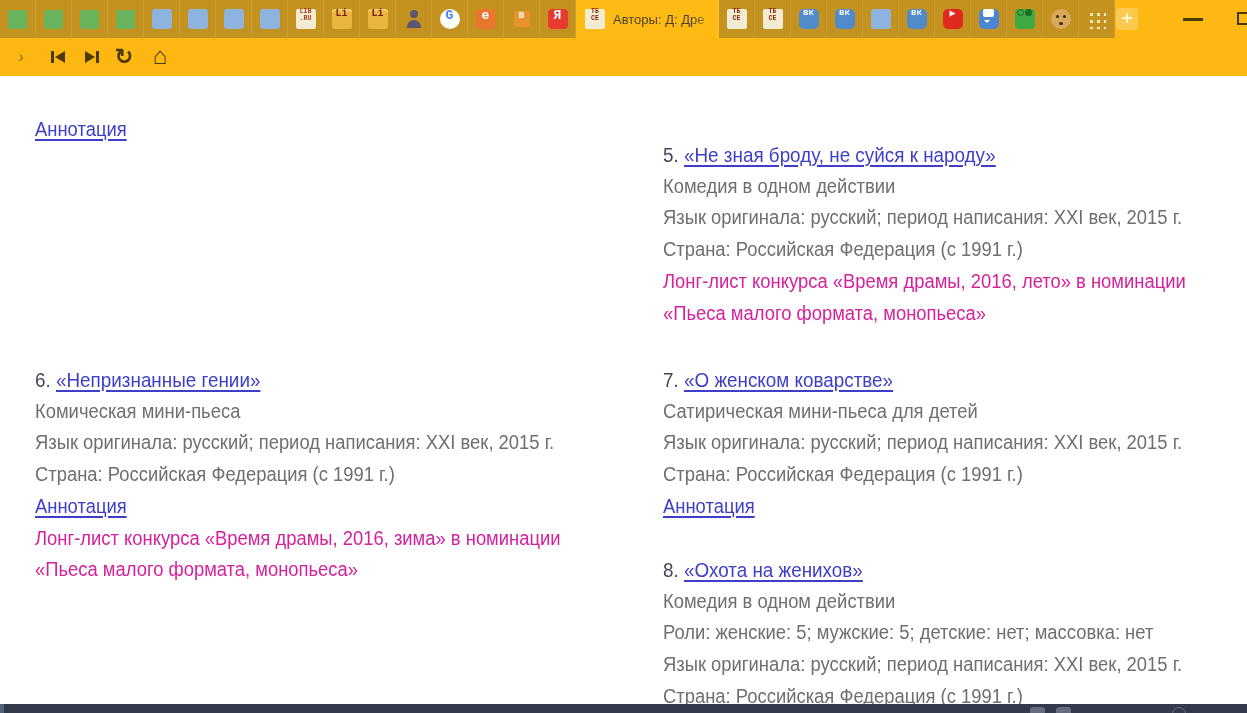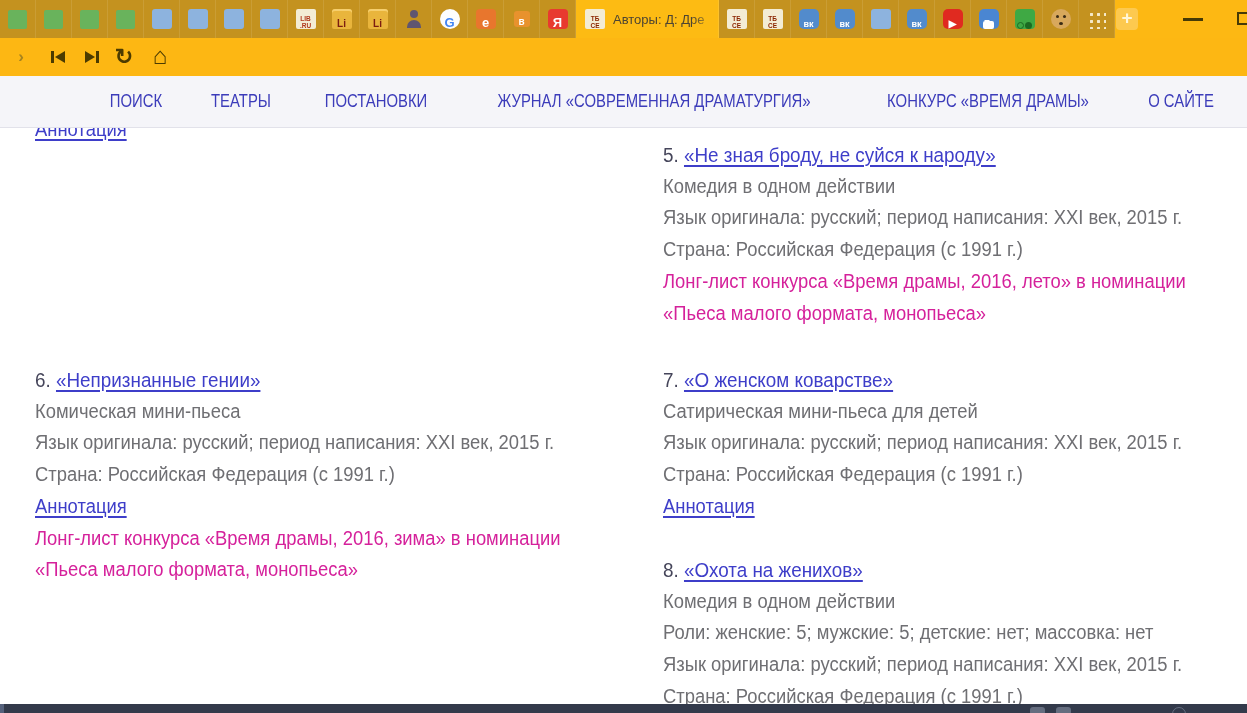--- a/index.html
+++ b/index.html
@@ -7,21 +7,21 @@
   body { font-family:"Liberation Sans", sans-serif; }
   #window { position:relative; width:1247px; height:713px; overflow:hidden; background:#fff; }
 
   
   #tabbar { position:absolute; left:0; top:0; width:1247px; height:38px; background:#fdb813; }
   #tabstrip { position:absolute; left:0; top:0; height:38px; background:#c4921f; display:flex; align-items:stretch; }
   .tab { width:36px; height:38px; display:flex; align-items:center; justify-content:center; border-right:1px solid rgba(255,255,255,0.10); cursor:pointer; }
   .tab.active { width:143px; background:#fdbb13; justify-content:flex-start; padding-left:9px; position:relative; overflow:hidden; }
   .tab-title { font-size:13px; color:#4c4433; margin-left:8px; white-space:nowrap; overflow:hidden; }
   .tab.active .fade { position:absolute; right:0; top:0; width:26px; height:38px; background:linear-gradient(to right, rgba(253,187,19,0), #fdbb13); }
-  .fav { width:20px; height:20px; border-radius:3px; display:flex; flex-direction:column; align-items:center; justify-content:flex-end; font-weight:bold; line-height:1; flex:none; }
+  .fav { width:20px; height:20px; border-radius:3px; display:flex; flex-direction:column; align-items:center; justify-content:flex-start; font-weight:bold; line-height:1; flex:none;font-family:Liberation Mono, monospace; }
   .fav.green-square { background:#69b35c; border-radius:2px; width:19px; height:19px; }
   .fav.book { background:#8db3de; color:#f4f7fb; font-size:12px; }
   .fav.libru { background:#f3ecd4; color:#b03a1e; font-size:6.5px; border-radius:2px; }
   .fav.li-folder { background:#e9b53c; color:#7c1d10; font-size:10px; border-radius:3px 3px 2px 2px; box-shadow:inset 0 2px 0 #f6cf6e; }
   .fav.person { background:transparent; position:relative; }
   .fav.person::before { content:""; position:absolute; top:1px; left:6px; width:8px; height:8px; border-radius:50%; background:#5f5570; }
   .fav.person::after { content:""; position:absolute; bottom:1px; left:3px; width:14px; height:8px; border-radius:7px 7px 0 0; background:#5f5570; }
   .fav.google { background:#fdfdfd; border-radius:50%; color:#4285f4; font-size:13px; }
   .fav.e-service { background:#e8762d; color:#fff; font-size:13px; border-radius:4px; }
   .fav.v-service { background:#e8922d; color:#fff; font-size:10px; width:16px; height:16px; border-radius:3px; }
@@ -260,28 +260,20 @@
         <circle cx="6.5" cy="6.5" r="4.6" fill="none" stroke="#e8ebf2" stroke-width="1.8"></circle>
         <line x1="10" y1="10" x2="14.3" y2="14.3" stroke="#e8ebf2" stroke-width="1.8"></line>
       </svg>
       <span class="caret-tiny">▾</span>
       <span id="search-placeholder">Искать в Яндекс</span>
     </div>
   </div>
 
   <div id="page">
     <a id="partial-anno" class="anno">Аннотация</a>
-    <div id="sitenav">
-        <a class="nav-item" style="left: 136px;">ПОИСК</a>
-        <a class="nav-item" style="left: 241px;">ТЕАТРЫ</a>
-        <a class="nav-item" style="left: 376px;">ПОСТАНОВКИ</a>
-        <a class="nav-item" style="left: 654px;">ЖУРНАЛ «СОВРЕМЕННАЯ ДРАМАТУРГИЯ»</a>
-        <a class="nav-item" style="left: 988px;">КОНКУРС «ВРЕМЯ ДРАМЫ»</a>
-        <a class="nav-item" style="left: 1181px;">О САЙТЕ</a>
-      </div>
     <div id="plays">
         <div class="play content" style="left: 663px; top: 63px;">
           <div class="row head"><span>5.</span> <a>«Не зная броду, не суйся к народу»</a></div>
           <div class="row">Комедия в одном действии</div>
           <div class="row">Язык оригинала: русский; период написания: XXI век, 2015 г.</div>
           <div class="row">Страна: Российская Федерация (с 1991 г.)</div>
           <div class="row award">Лонг-лист конкурса «Время драмы, 2016, лето» в номинации</div>
           <div class="row award">«Пьеса малого формата, монопьеса»</div>
         </div>
         <div class="play content" style="left: 35px; top: 288px;">

